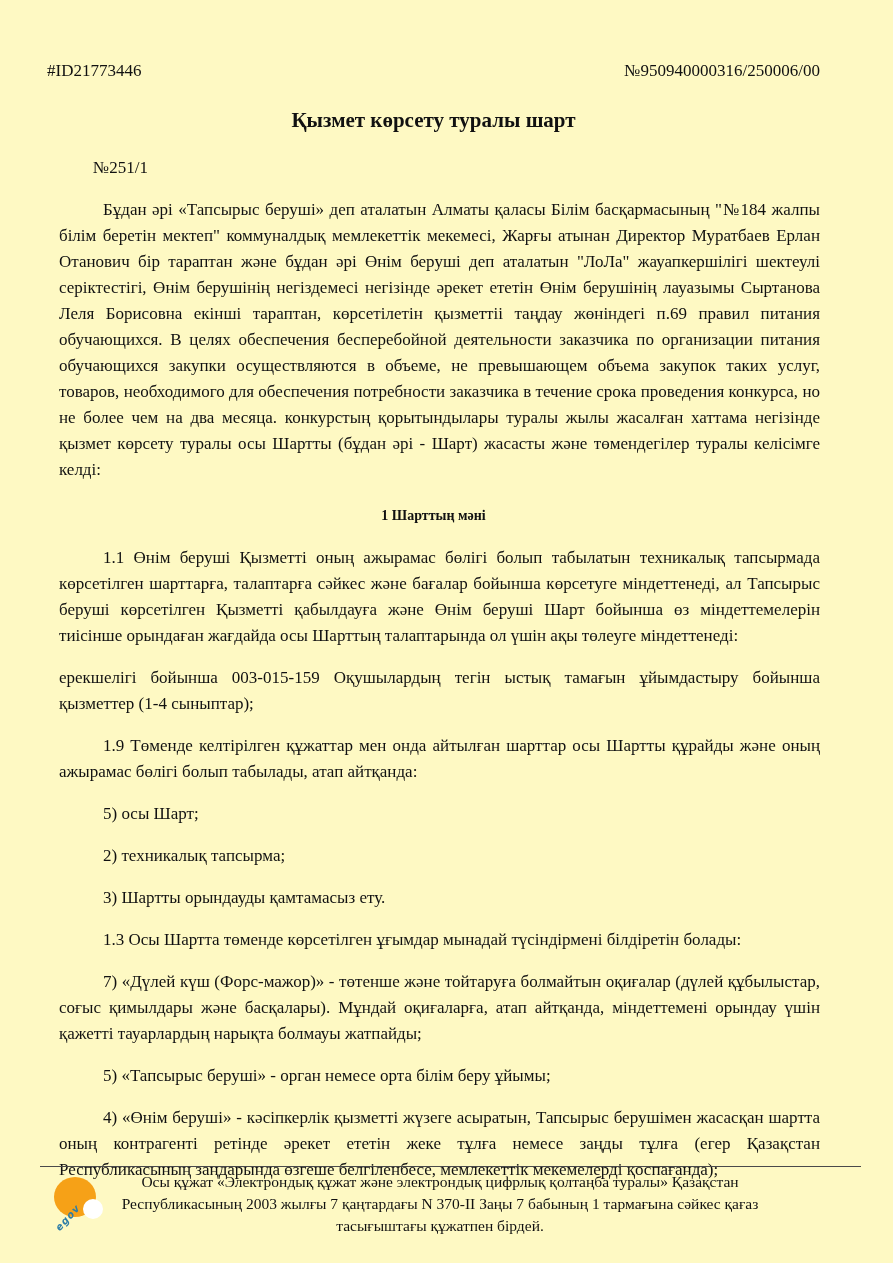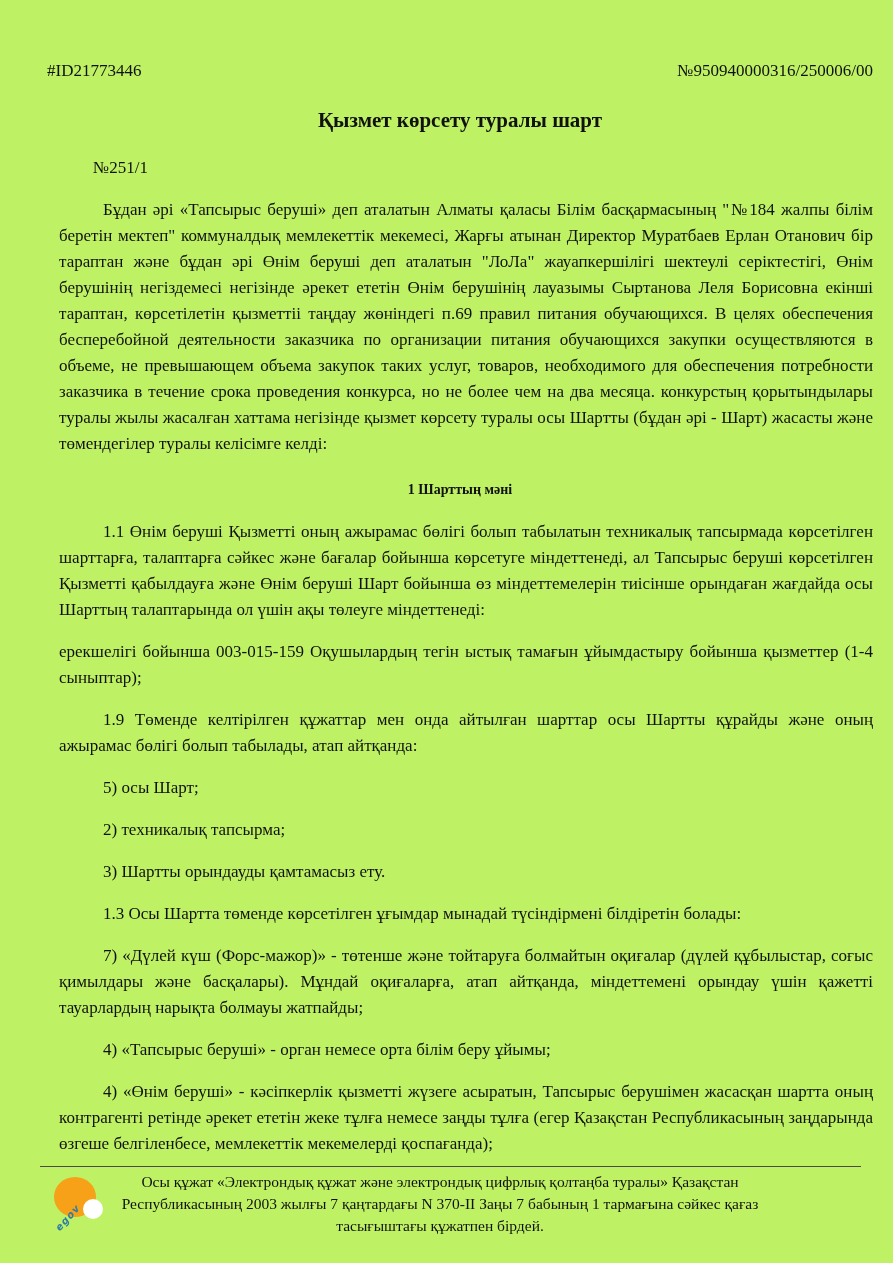--- a/index.html
+++ b/index.html
@@ -1,23 +1,23 @@
 <!DOCTYPE html>
 <html><head>
 <meta charset="utf-8">
 <style>
   html, body { margin: 0; padding: 0; background: #ffffff; }
   .page {
     position: relative;
     width: 893px;
     height: 1263px;
     margin: 0 auto;
-    background: #bef264;
+    background: #fef9c3;
     box-sizing: border-box;
-    padding: 60px 20px 0 47px;
+    padding: 60px 73px 0 47px;
     font-family: "Liberation Serif", "DejaVu Serif", serif;
     color: #111111;
     overflow: hidden;
   }
   .doc-header {
     display: flex;
     justify-content: space-between;
     font-size: 17px;
     line-height: 22px;
   }
@@ -137,21 +137,21 @@
 
   <p class="para indent">1.9 Төменде келтірілген құжаттар мен онда айтылған шарттар осы Шартты құрайды және оның ажырамас бөлігі болып табылады, атап айтқанда:</p>
 
   <p class="para indent">5) осы Шарт;</p>
   <p class="para indent">2) техникалық тапсырма;</p>
   <p class="para indent">3) Шартты орындауды қамтамасыз ету.</p>
 
   <p class="para indent">1.3 Осы Шартта төменде көрсетілген ұғымдар мынадай түсіндірмені білдіретін болады:</p>
 
   <p class="para indent">7) «Дүлей күш (Форс-мажор)» - төтенше және тойтаруға болмайтын оқиғалар (дүлей құбылыстар, соғыс қимылдары және басқалары). Мұндай оқиғаларға, атап айтқанда, міндеттемені орындау үшін қажетті тауарлардың нарықта болмауы жатпайды;</p>
-  <p class="para indent">4) «Тапсырыс беруші» - орган немесе орта білім беру ұйымы;</p>
+  <p class="para indent">5) «Тапсырыс беруші» - орган немесе орта білім беру ұйымы;</p>
   <p class="para indent">4) «Өнім беруші» - кәсіпкерлік қызметті жүзеге асыратын, Тапсырыс берушімен жасасқан шартта оның контрагенті ретінде әрекет ететін жеке тұлға немесе заңды тұлға (егер Қазақстан Республикасының заңдарында өзгеше белгіленбесе, мемлекеттік мекемелерді қоспағанда);</p>
 
   <div class="footer-block">
     <hr class="footer-rule">
     <div class="doc-footer">
       <div class="egov-logo">
         <div class="egov-ball"></div>
         <span class="egov-word">egov</span>
       </div>
       <p class="footer-text">Осы құжат «Электрондық құжат және электрондық цифрлық қолтаңба туралы» Қазақстан Республикасының 2003 жылғы 7 қаңтардағы N 370-II Заңы 7 бабының 1 тармағына сәйкес қағаз тасығыштағы құжатпен бірдей.</p>

